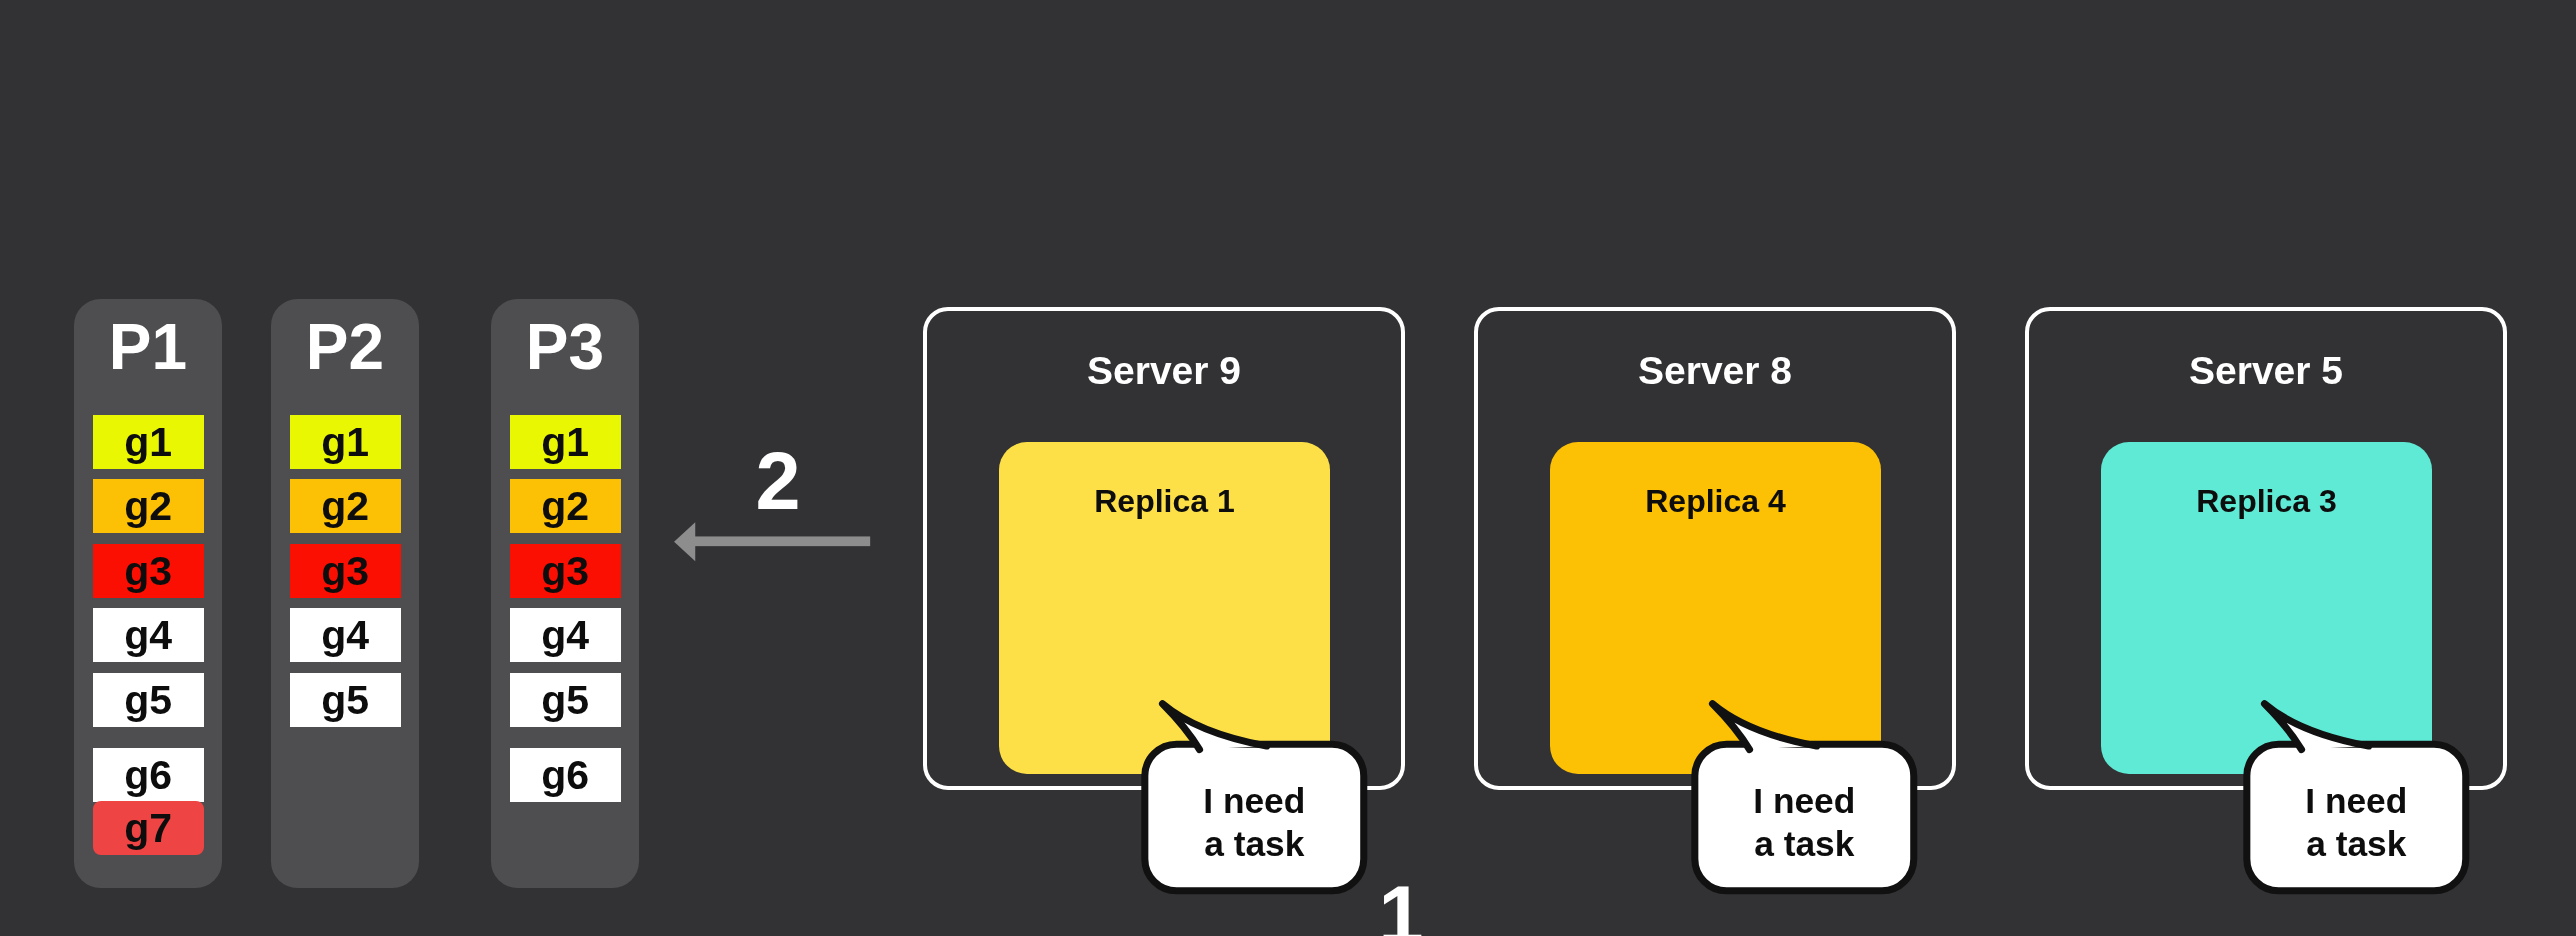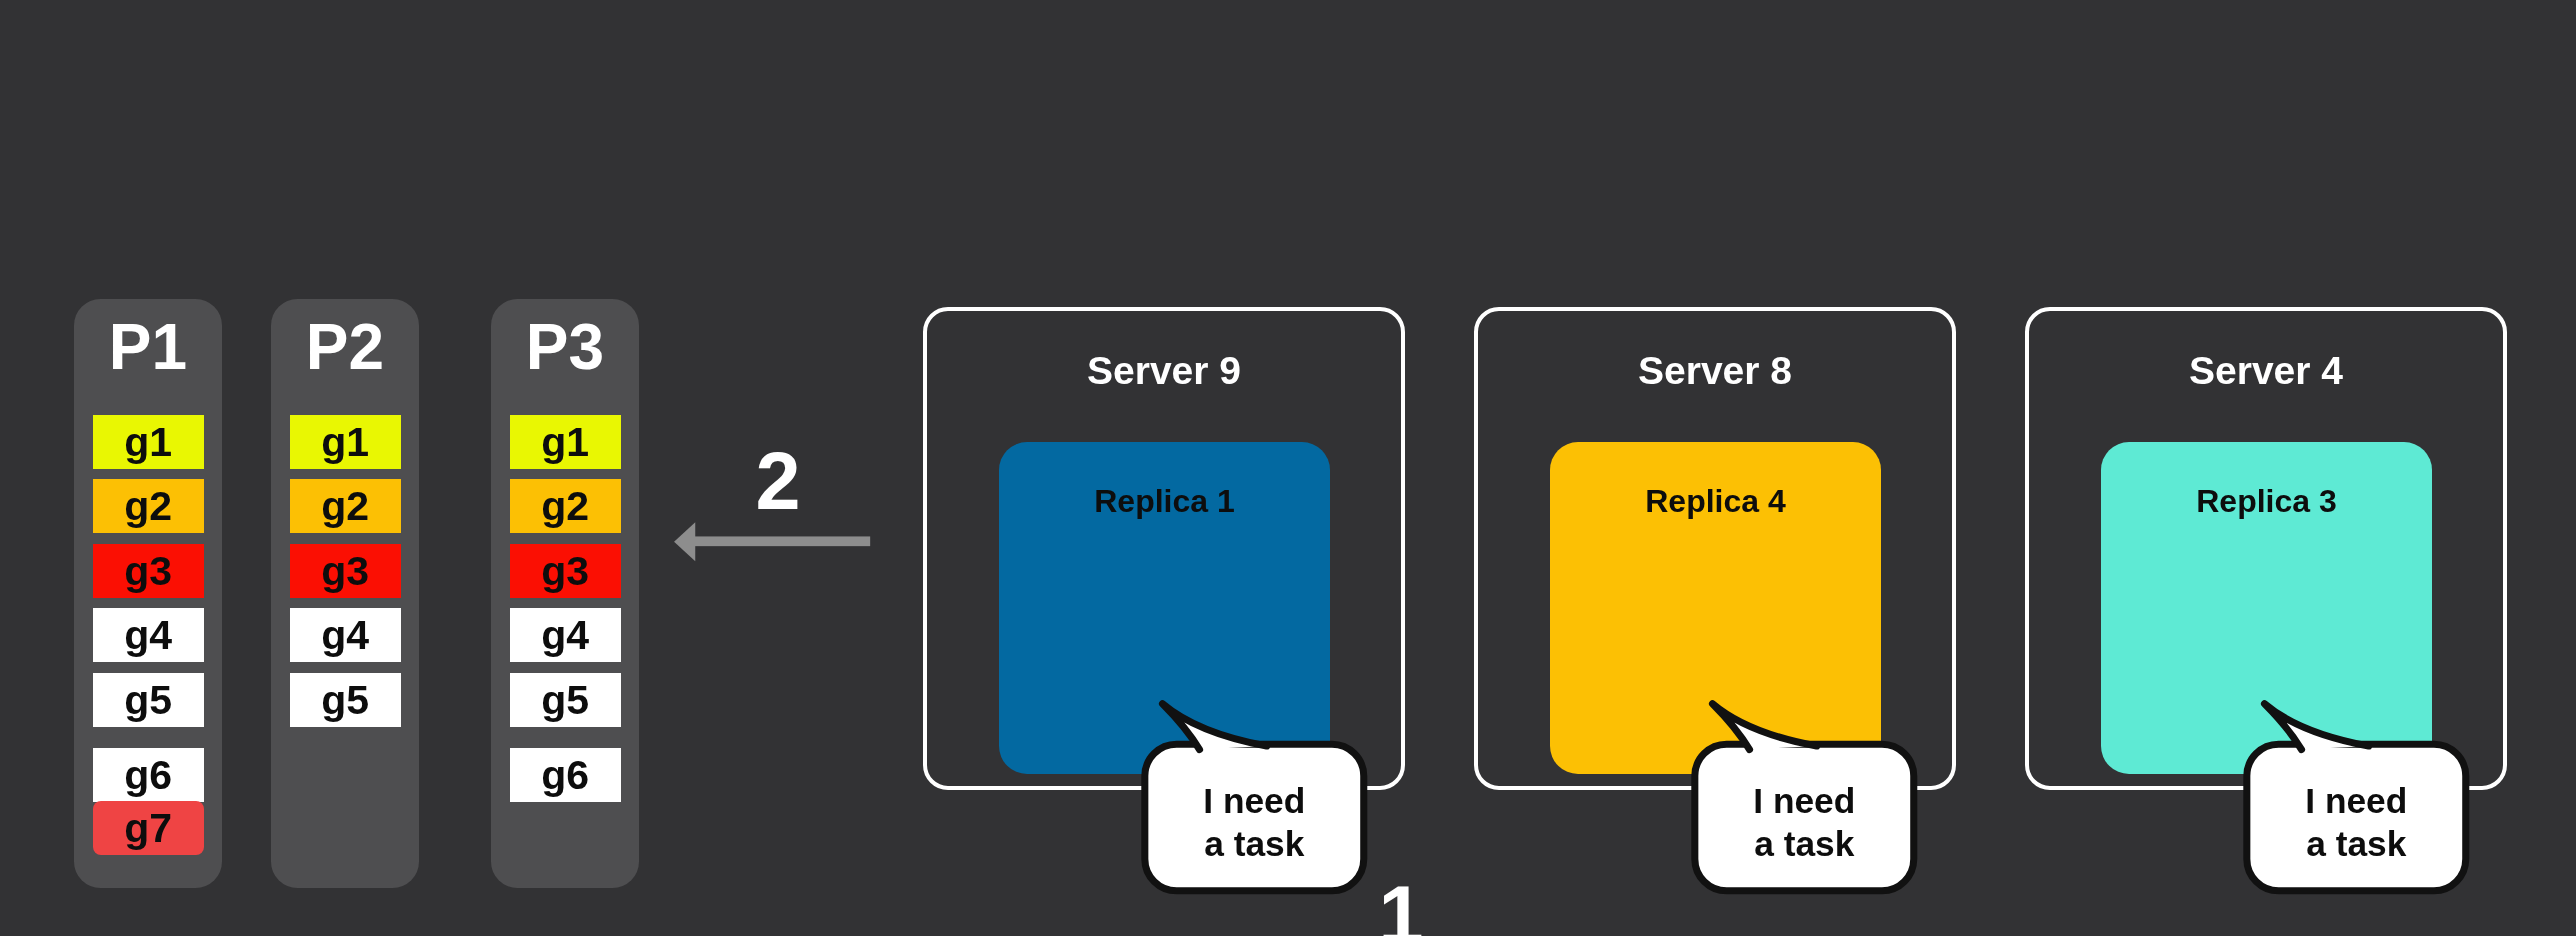--- a/index.html
+++ b/index.html
@@ -99,34 +99,34 @@
   </div>
 
   <div id="step2" class="step-num">2</div>
   <svg id="flow-arrow" width="212" height="53" viewBox="0 0 240 60">
     <polygon points="8,28 32,6 32,50" fill="#8d8d8d"></polygon>
     <rect x="30" y="22" width="200" height="11" fill="#8d8d8d"></rect>
   </svg>
 
   <div class="server" style="left:923px">
     <div class="server-title">Server 9</div>
-    <div class="replica" style="background: #0369a1;">
+    <div class="replica" style="background: #fde047;">
       <div class="replica-label">Replica 1</div>
     </div>
   </div>
 
   <div class="server" style="left:1474px">
     <div class="server-title">Server 8</div>
     <div class="replica" style="background: rgb(252, 192, 4);">
       <div class="replica-label">Replica 4</div>
     </div>
   </div>
 
   <div class="server" style="left:2025px">
-    <div class="server-title">Server 4</div>
+    <div class="server-title">Server 5</div>
     <div class="replica" style="background: #5eead4;">
       <div class="replica-label">Replica 3</div>
     </div>
   </div>
 
   <svg id="bubble-0" class="bubble-svg" width="256" height="212" viewBox="0 0 290 240">
     <rect x="10" y="58" width="248" height="166" rx="36" fill="#ffffff" stroke="#111111" stroke-width="8"></rect>
     <path d="M 72,64 C 60,44 46,28 30,12 C 56,34 94,50 148,60" fill="#ffffff" stroke="#111111" stroke-width="8" stroke-linejoin="round" stroke-linecap="round"></path>
     <text x="134" y="136" text-anchor="middle" class="bubble-text">I need</text>
     <text x="134" y="185" text-anchor="middle" class="bubble-text">a task</text>

